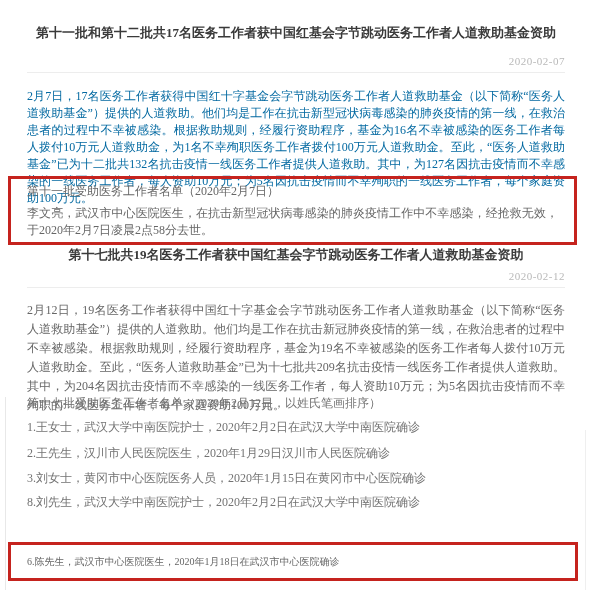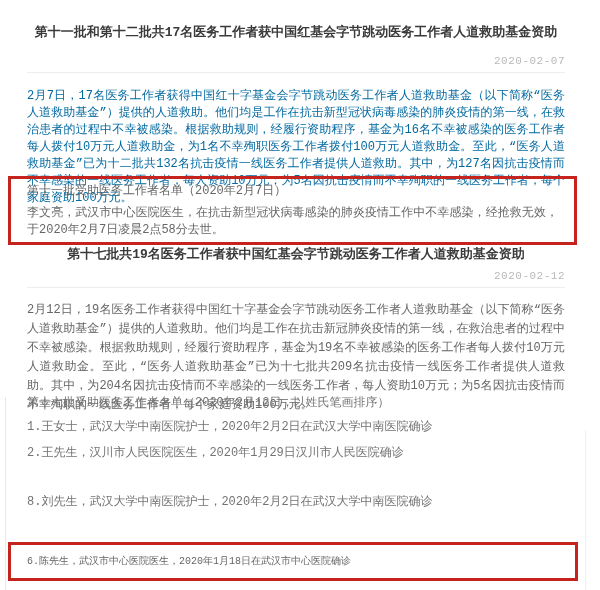--- a/index.html
+++ b/index.html
@@ -2,21 +2,21 @@
 <html><head>
 <meta charset="utf-8">
 <style>
   html, body { margin: 0; padding: 0; background: #ffffff; }
   #page {
     position: relative;
     width: 592px;
     height: 590px;
     background: #ffffff;
     overflow: hidden;
-    font-family: Liberation Mono, monospace;
+    font-family: Liberation Serif, serif;
     color: #666666;
   }
   .abs { position: absolute; left: 27px; right: 27px; }
   .article-title {
     text-align: center;
     font-size: 13px;
     font-weight: bold;
     color: #3a3a3a;
     line-height: 18px;
   }
@@ -99,20 +99,21 @@
   <div class="abs divider" style="top:287px"></div>
 
   <div class="abs body-text-2" style="top:301px">2月12日，19名医务工作者获得中国红十字基金会字节跳动医务工作者人道救助基金（以下简称“医务人道救助基金”）提供的人道救助。他们均是工作在抗击新冠肺炎疫情的第一线，在救治患者的过程中不幸被感染。根据救助规则，经履行资助程序，基金为19名不幸被感染的医务工作者每人拨付10万元人道救助金。至此，“医务人道救助基金”已为十七批共209名抗击疫情一线医务工作者提供人道救助。其中，为204名因抗击疫情而不幸感染的一线医务工作者，每人资助10万元；为5名因抗击疫情而不幸殉职的一线医务工作者，每个家庭资助100万元。</div>
 
   <div class="list-line" style="top:396px">第十七批受助医务工作者名单（2020年2月12日，以姓氏笔画排序）</div>
 
   <div class="list-line" style="top:420px">1.王女士，武汉大学中南医院护士，2020年2月2日在武汉大学中南医院确诊</div>
 
   <div class="list-line" style="top:446px">2.王先生，汉川市人民医院医生，2020年1月29日汉川市人民医院确诊</div>
 
+  <div class="list-line" style="top:471px">3.刘女士，黄冈市中心医院医务人员，2020年1月15日在黄冈市中心医院确诊</div>
 
   <div class="list-line" style="top:495px">8.刘先生，武汉大学中南医院护士，2020年2月2日在武汉大学中南医院确诊</div>
 
 
   <div id="highlight-2" class="highlight-box">
     <div class="hl-item">6.陈先生，武汉市中心医院医生，2020年1月18日在武汉市中心医院确诊</div>
   </div>
 
   <div id="edge-left" class="edge-line"></div>
   <div id="edge-right" class="edge-line"></div>

